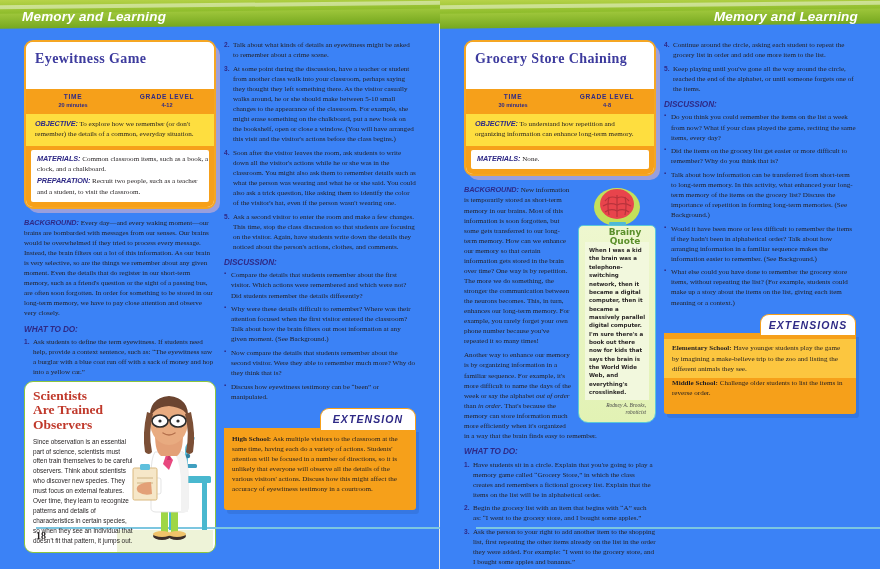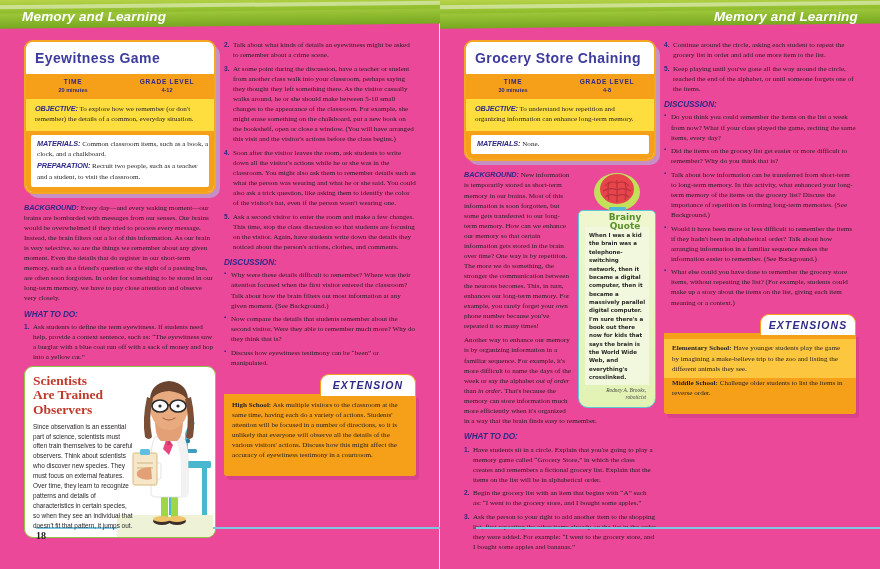--- a/index.html
+++ b/index.html
@@ -3,21 +3,21 @@
 <meta charset="utf-8">
 <style>
   * { box-sizing: border-box; margin: 0; padding: 0; }
   html, body {
     width: 880px; height: 569px;
     background: #ffffff;
     font-family: "Liberation Serif", serif;
     overflow: hidden;
   }
   .spread { position: relative; width: 880px; height: 569px; display: flex; }
-  .page { position: relative; width: 440px; height: 569px; background: #ec4899; }
+  .page { position: relative; width: 440px; height: 569px; background: #3b82f6; }
   .page.left { border-right: 1px solid #e8e8e8; }
 
   
   .banner {
     position: absolute; top: 0; left: 0; width: 440px; height: 34px;
     overflow: hidden;
   }
   .banner .swoosh-a {
     position: absolute; left: -20px; top: 0; width: 480px; height: 26px;
     background: linear-gradient(180deg,#b9d44a 0%, #8cbb2a 55%, #7fb024 100%);
@@ -55,22 +55,22 @@
   .card { position: relative; margin-bottom: 9px; }
   .card-shadow {
     position: absolute; left: 4px; top: 5px; right: -4px; bottom: -4px;
     background: #b9a8d4; border-radius: 10px; opacity: .75;
   }
   .card-inner {
     position: relative; border: 2px solid #f5a623; border-radius: 9px;
     background: #fff; overflow: hidden;
   }
   .card-title {
-    background: #fff; padding: 7px 8px 5px 9px;
-    font-family: Liberation Sans, sans-serif;
+    background: #fff; padding: 7px 8px 20px 9px;
+    font-family: Liberation Serif, serif;
     font-weight: bold; font-size: 14px; color: #3d3b9e;
     letter-spacing: .4px; white-space: nowrap;
   }
   .card-meta {
     display: flex; background: #f6a01a; color: #2f2a86;
     font-family: "Liberation Sans", sans-serif;
     padding: 3px 0 4px 0; text-align: center;
   }
   .meta-cell { flex: 1; }
   .meta-label { font-size: 6.6px; font-weight: bold; letter-spacing: .7px; }
@@ -339,20 +339,21 @@
             <span>Soon after the visitor leaves the room, ask students to write down all the visitor's actions while he or she was in the classroom. You might also ask them to remember details such as what the person was wearing and what he or she said. You could also ask a trick question, like asking them to identify the color of the visitor's hat, even if the person wasn't wearing one.</span>
           </li>
           <li>
             <span class="num">5.</span>
             <span>Ask a second visitor to enter the room and make a few changes. This time, stop the class discussion so that students are focusing on the visitor. Again, have students write down the details they noticed about the person's actions, clothes, and comments.</span>
           </li>
         </ol>
 
         <span class="kw-head">DISCUSSION:</span>
         <ul class="bul">
+          <li>Compare the details that students remember about the first visitor. Which actions were remembered and which were not? Did students remember the details differently?</li>
           <li>Why were these details difficult to remember? Where was their attention focused when the first visitor entered the classroom? Talk about how the brain filters out most information at any given moment. (See Background.)</li>
           <li>Now compare the details that students remember about the second visitor. Were they able to remember much more? Why do they think that is?</li>
           <li>Discuss how eyewitness testimony can be “been” or manipulated.</li>
         </ul>
 
         <div class="ext-wrap">
           <div class="ext-tab">EXTENSION</div>
           <div class="ext-body">
             <div class="ext-row">
               <span class="ext-lead">High School:</span>

